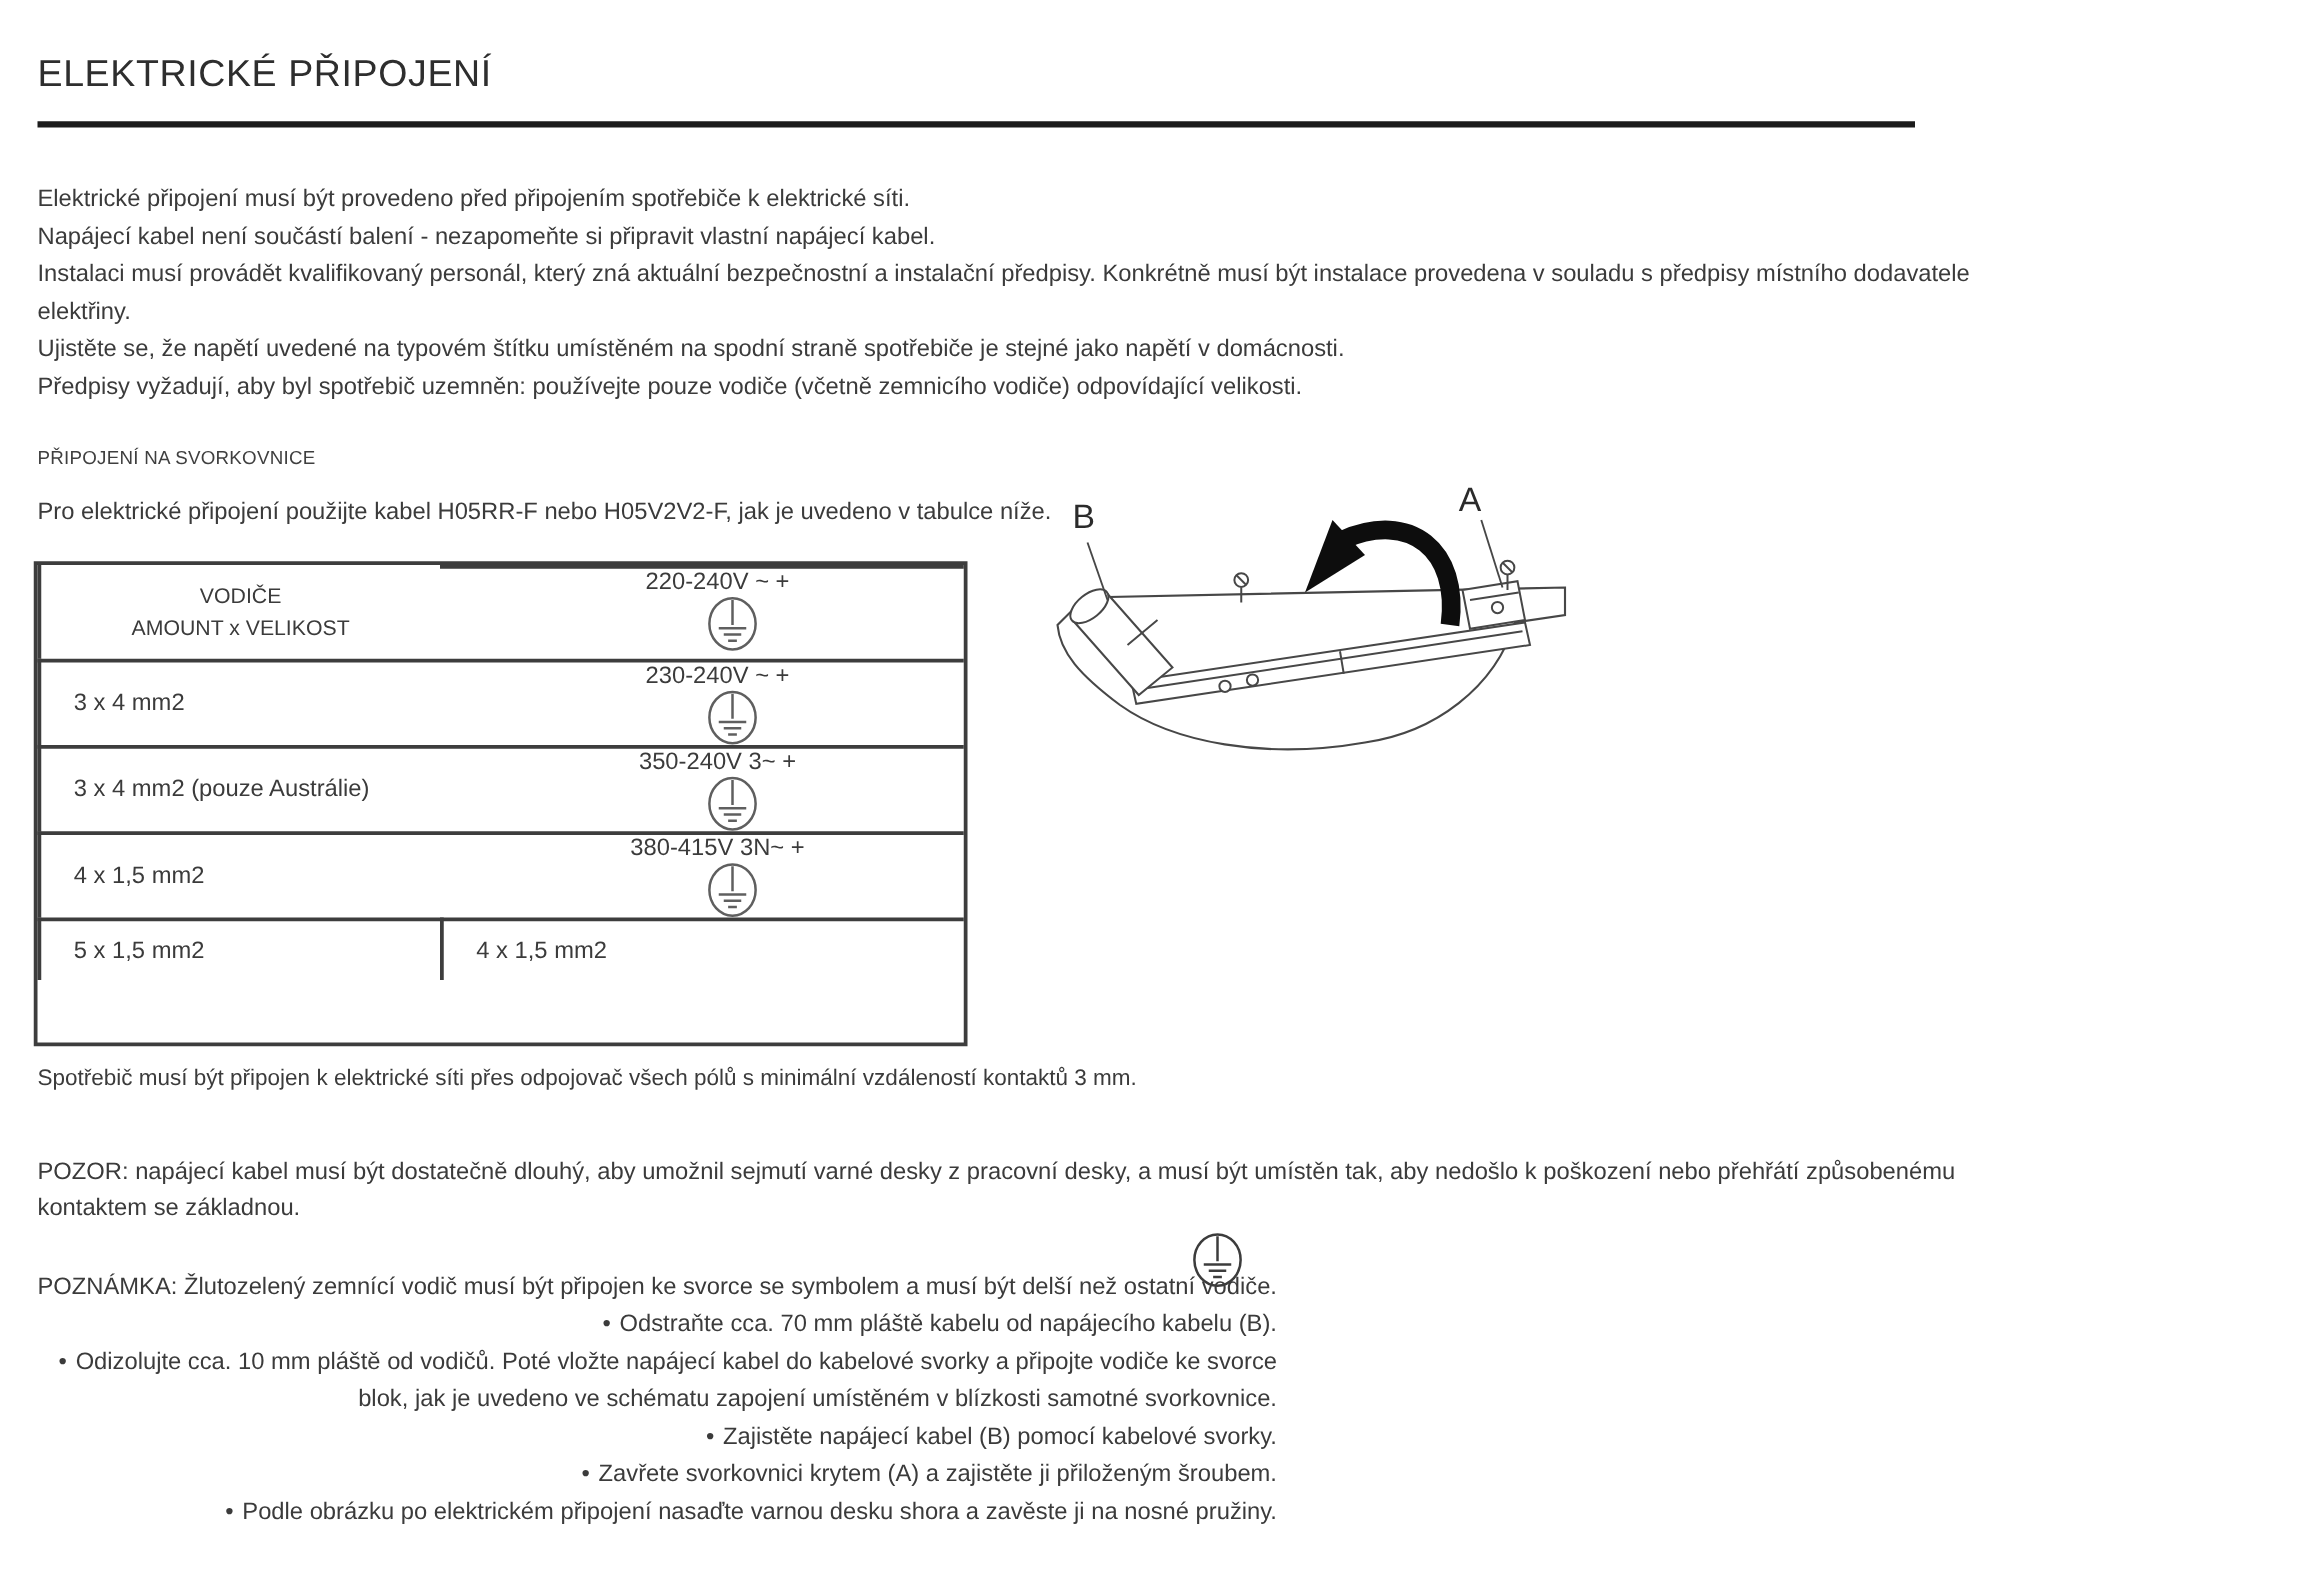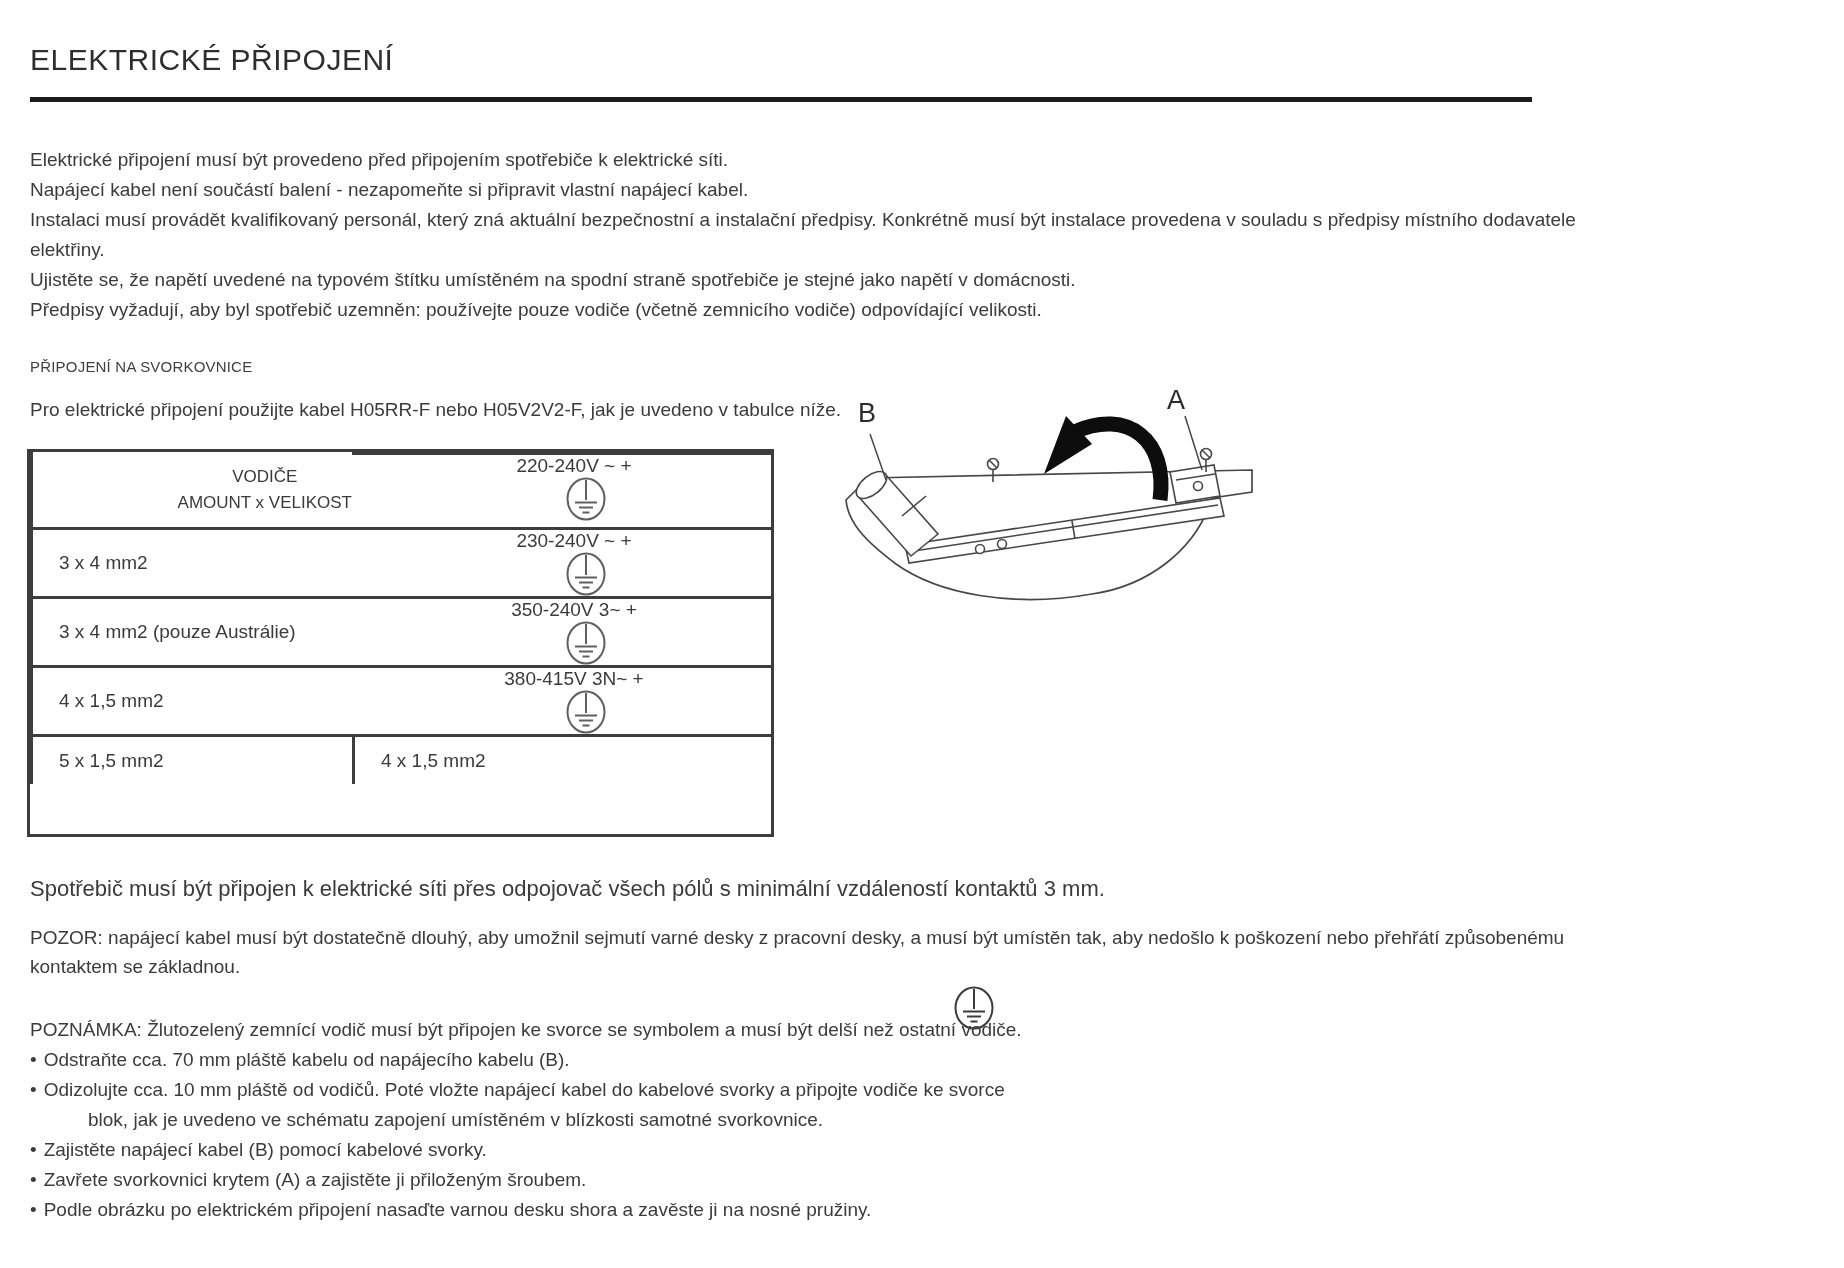--- a/index.html
+++ b/index.html
@@ -21,32 +21,32 @@
   .power-table {
     left:27px; top:449px; width:747px; height:388px; box-sizing:border-box;
     border:3px solid #3d3d3d; display:grid;
     grid-template-columns:322px 1fr; grid-template-rows:75px repeat(5, 1fr);
     background:#ffffff;
   }
   .pt-cell { box-sizing:border-box; display:flex; align-items:center; font-size:19px; color:#3b3b3b; }
   .pt-col2 { border-left:3px solid #3d3d3d; }
   .pt-rowline { border-top:3px solid #3d3d3d; }
   .pt-h1 { padding-left:47px; font-size:16px; letter-spacing:0.2px; }
-  .pt-h2 { justify-content:flex-end; text-align:center; font-size:17px; line-height:26px; }
+  .pt-h2 { justify-content:center; text-align:center; font-size:17px; line-height:26px; }
   .pt-volt { padding-left:49px;flex-direction:column; }
   .pt-volt .vtxt { white-space:nowrap; margin-right:24px; }
   .pt-wire { padding-left:26px; white-space:nowrap; }
   .ground-icon { flex:0 0 auto; }
 
-  .below-note { left:30px; top:875px; font-size:22px; line-height:28px; white-space:nowrap; }
+  .below-note { left:30px; top:848px; font-size:18px; line-height:28px; white-space:nowrap; }
   .warning { left:30px; top:923px; font-size:19px; line-height:29px; }
   .warning div { white-space:nowrap; }
 
   .notes-list { left:30px; top:1015px; font-size:19px; line-height:30px; }
-  .note-line { white-space:nowrap; }
+  .note-line { white-space:nowrap;text-align:right; }
   .note-line .bullet { display:inline-block; margin-right:7px; }
   .note-indent { padding-left:58px; }
   .ground-overlap { position:relative; display:inline-block; }
   .overlap-icon { position:absolute; left:-7px; top:-29px; pointer-events:none; }
 
   
   .diagram-svg { left:840px; top:382px; }
   .diag-label { font-size:27px; color:#2b2b2b; }
   .label-b { left:858px; top:398px; }
   .label-a { left:1167px; top:385px; }

